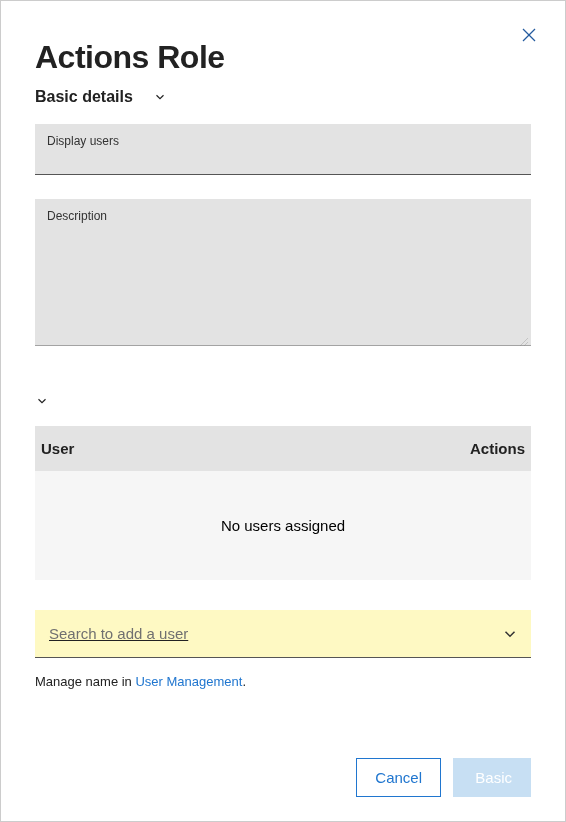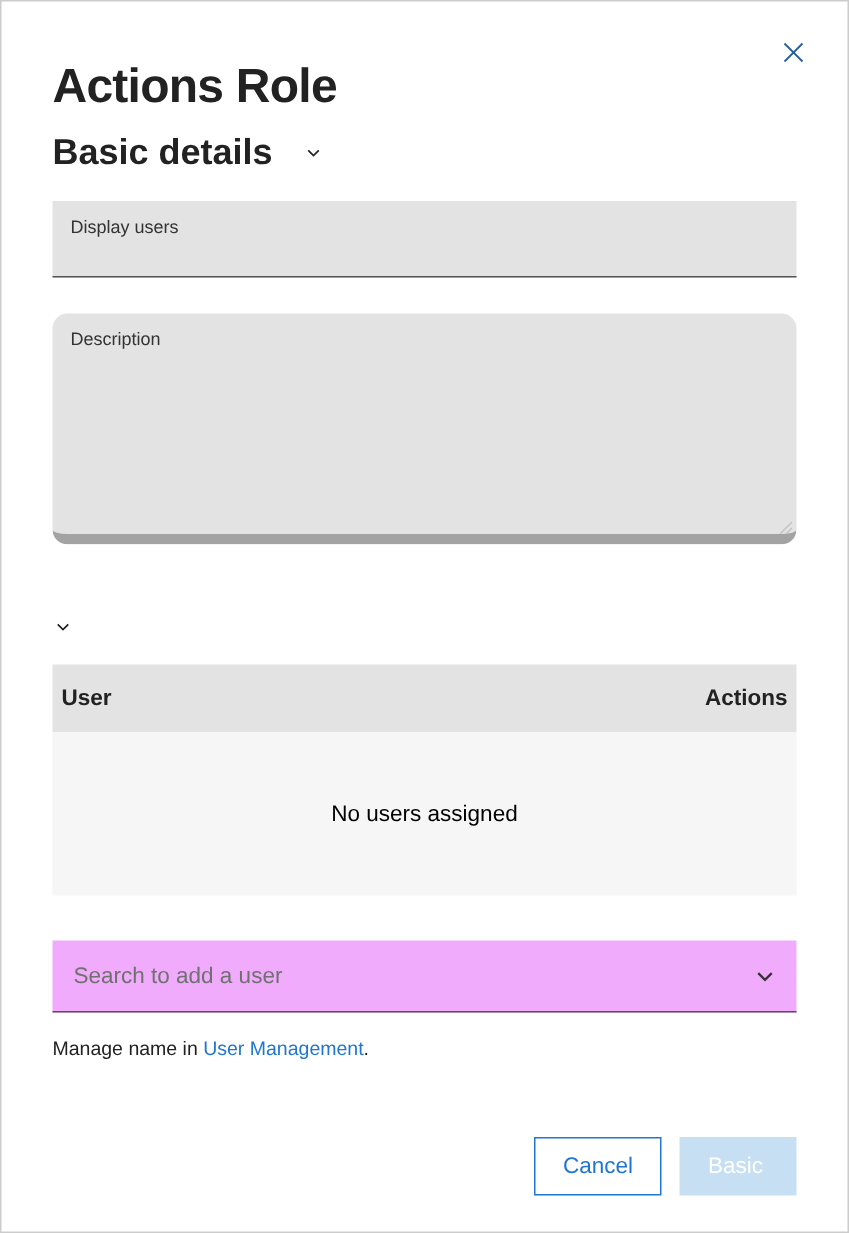--- a/index.html
+++ b/index.html
@@ -30,21 +30,21 @@
   h1.title {
     margin:6px 0 8px 0;
     font-size:32px;
     font-weight:800;
     letter-spacing:-0.5px;
   }
   .section-head {
     display:flex;
     align-items:center;
     gap:20px;
-    font-size:24px;
+    font-size:16px;
     font-weight:700;
     margin:4px 0 18px 0;
     cursor:pointer;
   }
   .section-head svg { width:14px; height:14px; stroke:#222; stroke-width:2; fill:none; }
 
   .field {
     background:#e3e3e3;
     border-bottom:1px solid #555;
     padding:10px 12px 8px 12px;
@@ -52,21 +52,21 @@
   }
   .field-label {
     font-size:12px;
     color:#333;
   }
   .field input, .field textarea {
     border:none; background:transparent; width:100%;
     font-family:inherit; font-size:14px;
     padding:0; margin:0; resize:none; outline:none;
   }
-  .field.desc { border-bottom:7px solid #a3a3a3; position:relative;border-radius:10px; }
+  .field.desc { border-bottom:1px solid #a3a3a3; position:relative; }
   .field.desc textarea { height:108px; margin-top:2px; }
   .resize-grip {
     position:absolute; right:3px; bottom:3px;
     width:10px; height:10px; opacity:.35;
   }
   .resize-grip svg { width:10px; height:10px; }
 
   .assign-section { margin-top:20px; }
 
   .table-head {
@@ -80,26 +80,27 @@
   .table-body {
     background:#f6f6f6;
     padding:46px 0;
     text-align:center;
     font-size:15px;
     color:#000000;
   }
 
   .search-row {
     margin-top:30px;
-    background:#f0abfc;
+    background:#fef9c3;
     border-bottom:1px solid #555;
     display:flex;
     align-items:center;
     padding:0 12px;
     height:48px;
+    text-decoration:underline;
   }
   .search-row input {
     flex:1; border:none; background:transparent;
     font-size:15px; color:#555; outline:none;
     font-family:inherit;
   }
   .search-row input::placeholder { color:#707070; }
   .search-row .chev { width:18px; height:18px; stroke:#333; stroke-width:2; fill:none; }
 
   .manage-line {
@@ -113,21 +114,21 @@
     margin-top:auto;
     display:flex;
     justify-content:flex-end;
     gap:12px;
     padding-top:20px;
   }
   .btn {
     font-size:15px;
     padding:10px 18px;
     min-width:78px;
-    text-align:left;
+    text-align:right;
     cursor:pointer;
     border:1px solid transparent;
     font-family:inherit;
   }
   .btn.cancel {
     background:#fff;
     border:1px solid #2076cf;
     color:#2076cf;
   }
   .btn.save {

